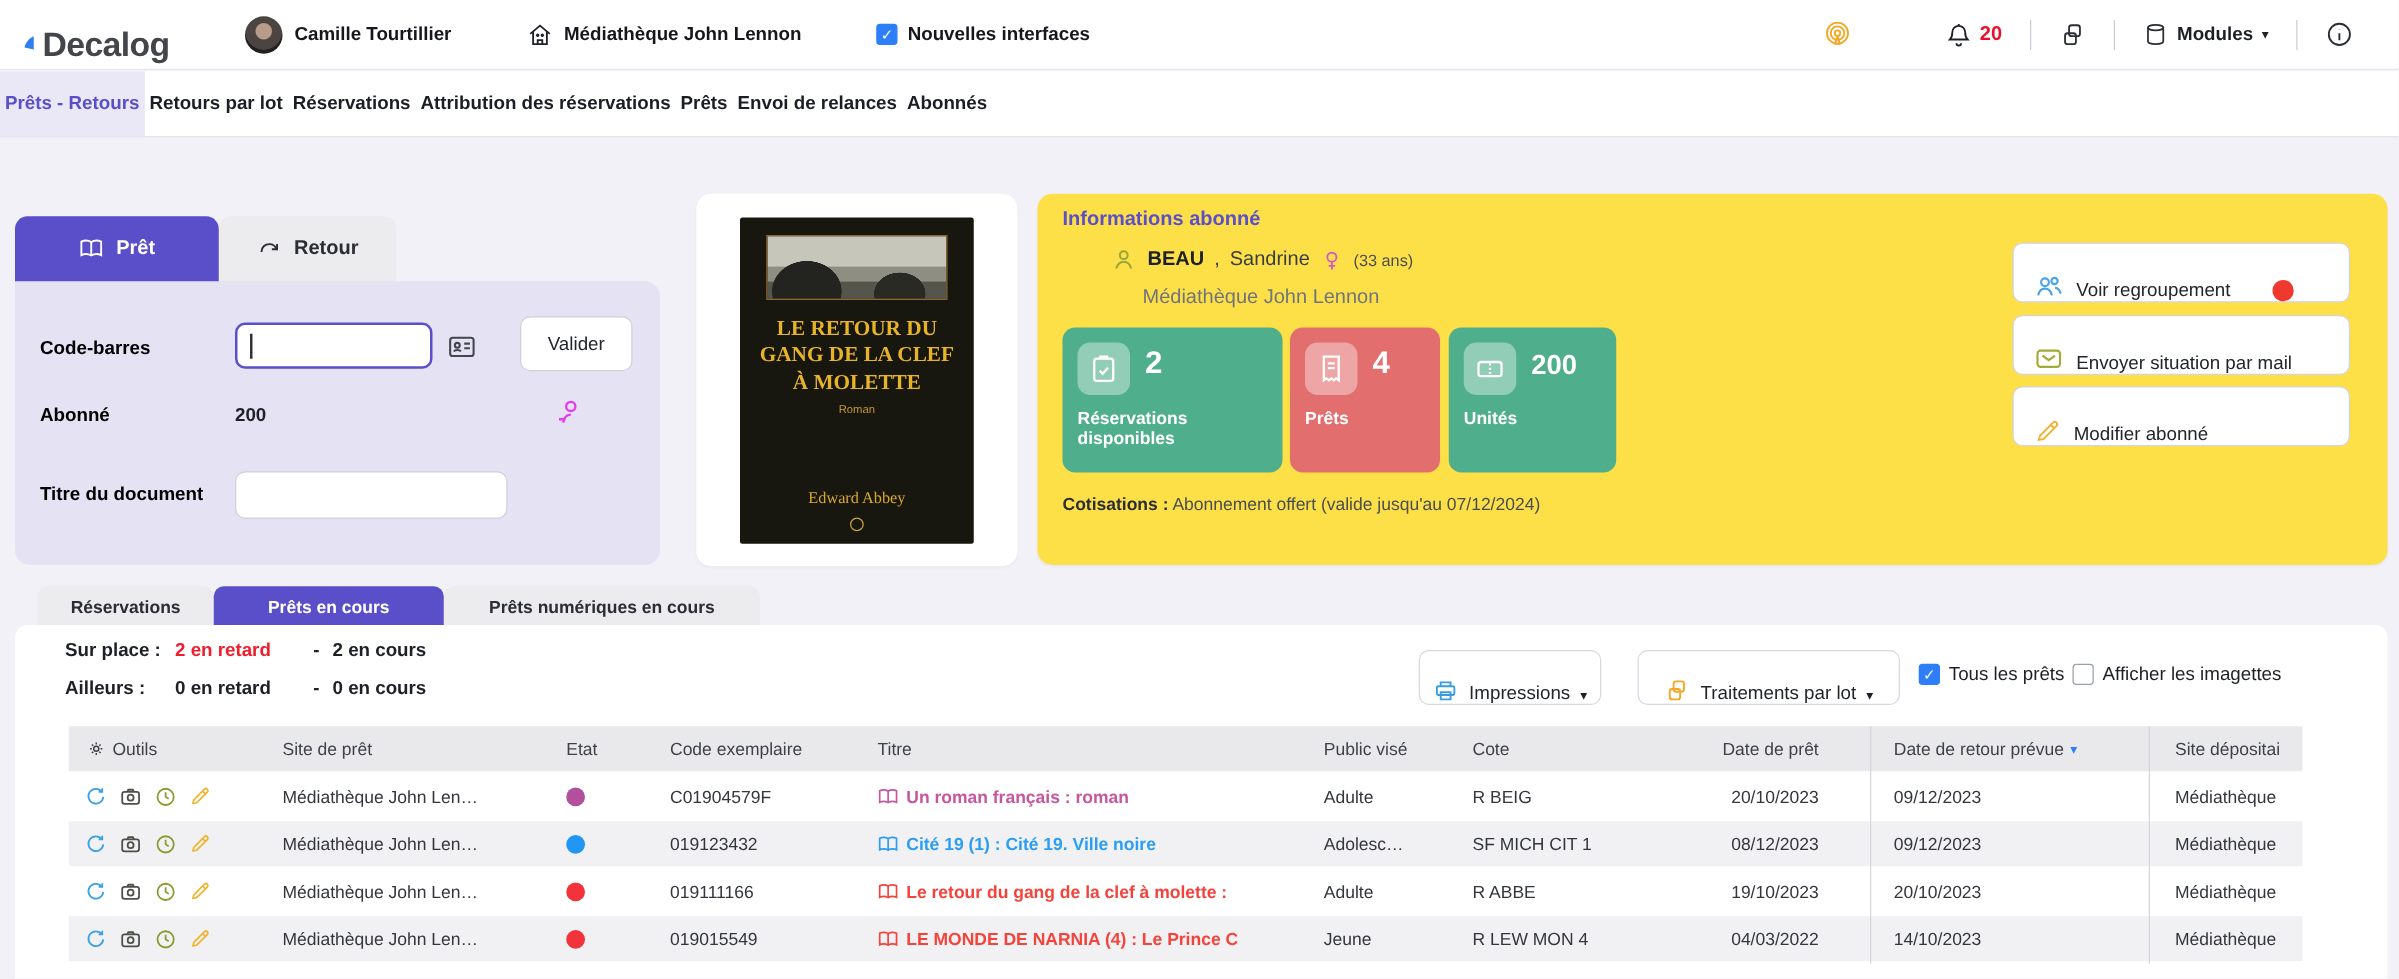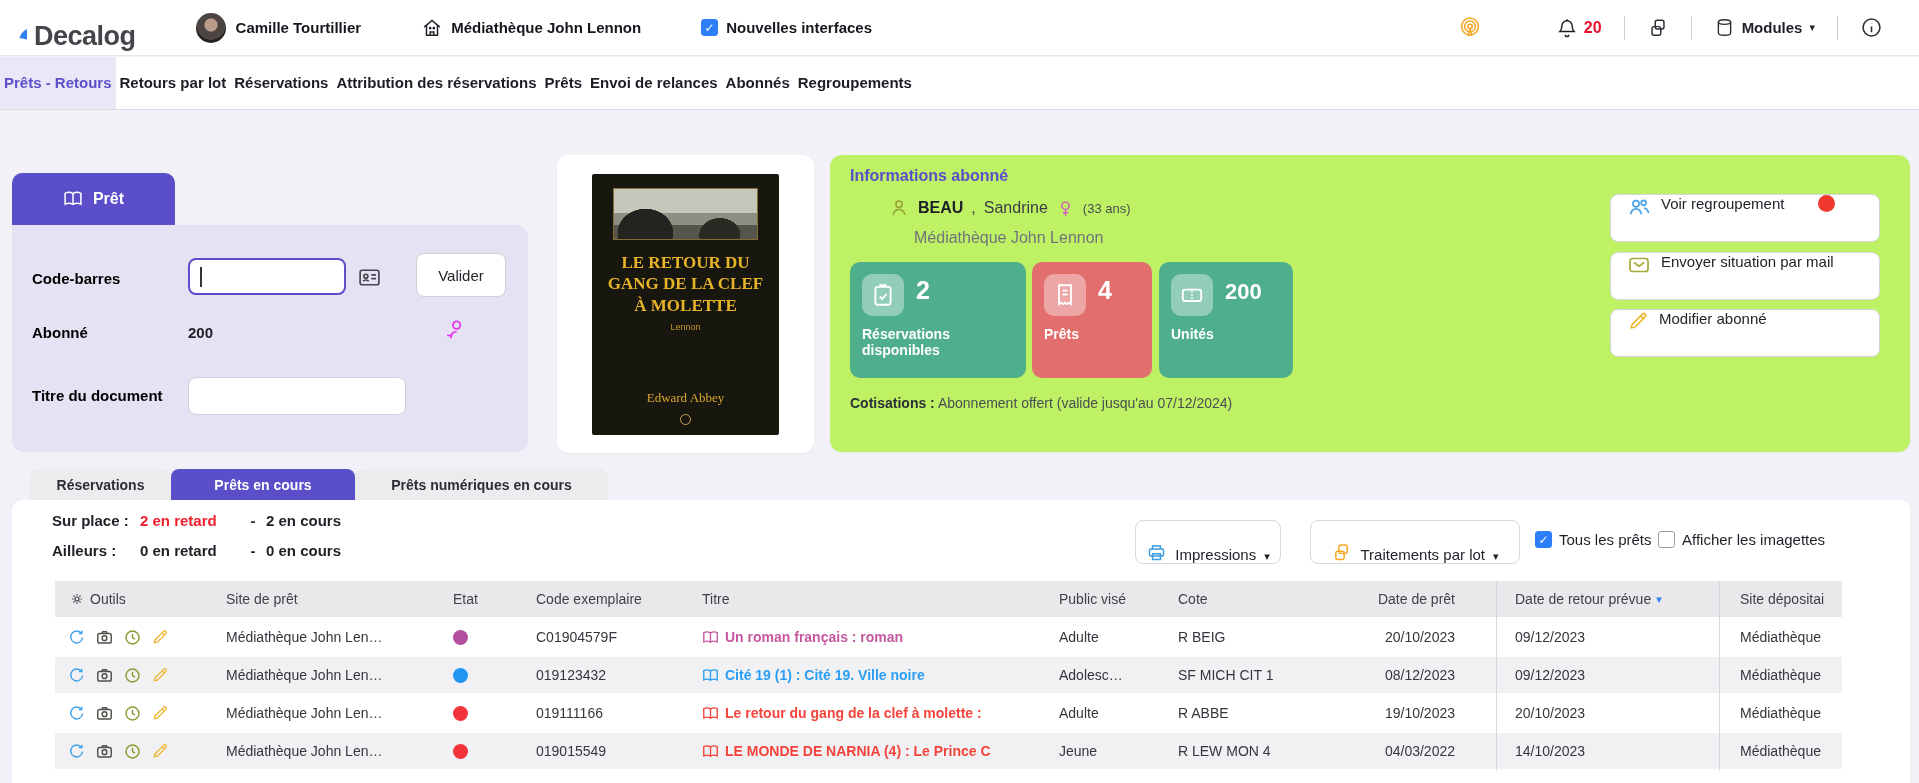--- a/index.html
+++ b/index.html
@@ -63,37 +63,37 @@
       radial-gradient(34px 28px at 74% 92%, #2a2a24 60%, rgba(0,0,0,0) 61%),
       linear-gradient(to bottom, #c6c6bb 0 48%, #8e8e82 49% 72%, #55554c 73% 100%); }
   .cover-title { margin-top:12px; padding:0 14px; font-family:"Liberation Serif","DejaVu Serif",serif;
                  font-weight:700; font-size:17px; line-height:1.25; color:#e8b427; text-align:center; }
   .cover-sub { margin-top:6px; font-size:9px; color:#c9992a; }
   .cover-author { margin-top:auto; font-family:"Liberation Serif","DejaVu Serif",serif;
                   font-size:13px; color:#d8a82b; }
   .cover-pub { margin:8px 0 10px; width:11px; height:11px; border:1px solid #caa53f; border-radius:50%; }
 
   
-  .info-card { position:absolute; left:830px; top:155px; width:1080px; height:297px; background:#bef264;
+  .info-card { position:absolute; left:830px; top:155px; width:1080px; height:297px; background:#fde047;
                border-radius:12px; box-shadow:0 1px 2px rgba(0,0,0,.04); }
   .info-title { position:absolute; left:20px; top:12px; font-size:16px; font-weight:700; color:#5a4ec9; }
   .patron-line { position:absolute; left:58px; top:42px; display:flex; align-items:center; gap:8px; }
   .patron-last { font-size:16px; font-weight:700; color:#1d2026; }
   .patron-first { font-size:16px; color:#3a3d44; }
   .patron-age { font-size:13px; color:#4a4d52; }
   .patron-lib { position:absolute; left:84px; top:74px; font-size:16px; color:#70747c; }
   .stat { position:absolute; top:107px; height:116px; border-radius:10px; color:#fff; padding:12px; }
   .stat-chip { position:absolute; left:12px; top:12px; width:42px; height:42px; border-radius:10px;
                background:rgba(255,255,255,.38); display:flex; align-items:center; justify-content:center; }
   .stat-num { position:absolute; left:66px; top:14px; font-size:25px; font-weight:700; }
   .stat-label { position:absolute; left:12px; top:64px; right:8px; font-size:14px; font-weight:700; line-height:1.15; }
   .cotis { position:absolute; left:20px; top:240px; font-size:14px; color:#4a4d52; }
   .cotis b { color:#2b2e36; }
   .act-btn { position:absolute; left:780px; width:270px; height:48px; background:#fff; border:1px solid #d4d4de;
-             border-radius:8px; display:flex; align-items:flex-start; padding:0 16px; gap:10px; font-size:15px;
+             border-radius:8px; display:flex; align-items:flex-end; padding:0 16px; gap:10px; font-size:15px;
              color:#22252b; cursor:pointer; }
   .red-dot { width:17px; height:17px; border-radius:50%; background:#f0392e; margin-left:auto; margin-right:28px; }
 
   
   .ltab { position:absolute; top:469px; height:31px; border-radius:8px 8px 0 0; display:flex; align-items:center;
           justify-content:center; font-size:14px; font-weight:700; cursor:pointer; background:#ececee; color:#2a2d34; }
   .ltab.active { background:#5a4ec9; color:#fff; z-index:2; }
   .lpanel { position:absolute; left:12px; top:500px; width:1898px; height:283px; background:#fff; border-radius:10px 10px 0 0; }
   .status-line { position:absolute; left:40px; font-size:15px; font-weight:700; color:#1d2026; display:flex; }
   .st-label { width:88px; }
@@ -287,28 +287,33 @@
   </header>
 
   <nav class="nav">
     <div class="nav-tab active">Prêts - Retours</div>
     <div class="nav-tab">Retours par lot</div>
     <div class="nav-tab">Réservations</div>
     <div class="nav-tab">Attribution des réservations</div>
     <div class="nav-tab">Prêts</div>
     <div class="nav-tab">Envoi de relances</div>
     <div class="nav-tab">Abonnés</div>
-    <div class="nav-tab">Regroupements</div>
   </nav>
 
   <div class="ftab ftab-pret">
     <svg width="20" height="20" viewBox="0 0 24 24" stroke="#fff" stroke-width="1.8" fill="none">
         <use href="#sym-book"></use>
       </svg>
     <span>Prêt</span>
+  </div>
+  <div class="ftab ftab-retour">
+    <svg width="20" height="20" viewBox="0 0 24 24" stroke="#2a2d34" stroke-width="1.8" fill="none">
+        <use href="#sym-undo"></use>
+      </svg>
+    <span>Retour</span>
   </div>
   <div class="fpanel">
     <span class="flabel" style="top:45px">Code-barres</span>
     <div class="finput focused" style="left:176px; top:33px; width:158px; height:37px;">
       <span class="caret-bar"></span>
     </div>
     <svg style="position:absolute; left:345px; top:40px;" width="25" height="25" viewBox="0 0 24 24" stroke="#44474e" stroke-width="1.6" fill="none">
         <use href="#sym-idcard"></use>
       </svg>
     <button class="btn-valider">Valider</button>
@@ -318,21 +323,21 @@
         <use href="#sym-person-dash"></use>
       </svg>
     <span class="flabel" style="top:162px">Titre du document</span>
     <div class="finput" style="left:176px; top:152px; width:218px; height:38px;"></div>
   </div>
 
   <div class="book-card">
     <div class="cover">
       <div class="cover-art"></div>
       <div class="cover-title">LE RETOUR DU GANG DE LA CLEF À MOLETTE</div>
-      <div class="cover-sub">Lennon</div>
+      <div class="cover-sub">Roman</div>
       <div class="cover-author">Edward Abbey</div>
       <div class="cover-pub"></div>
     </div>
   </div>
 
   <div class="info-card">
     <div class="info-title">Informations abonné</div>
     <div class="patron-line">
       <svg width="22" height="22" viewBox="0 0 24 24" stroke="#9aa53a" stroke-width="1.8" fill="none">
           <use href="#sym-person"></use>

